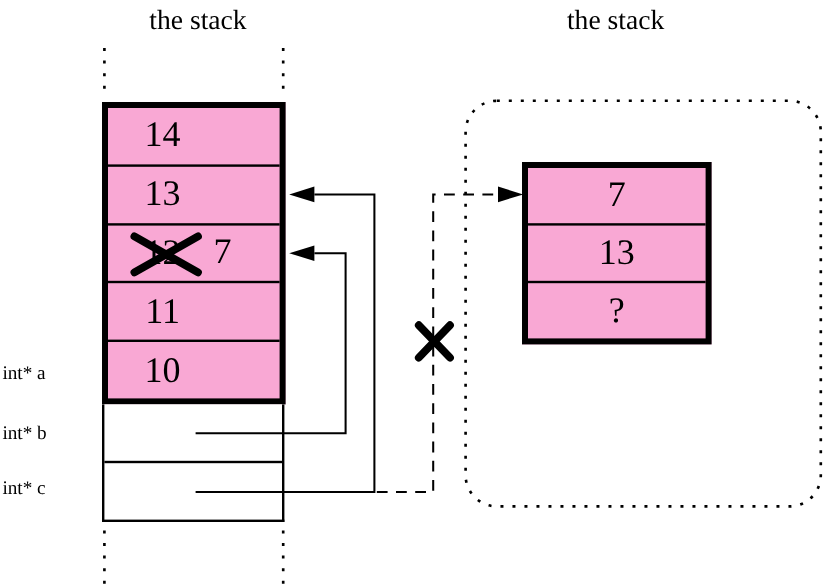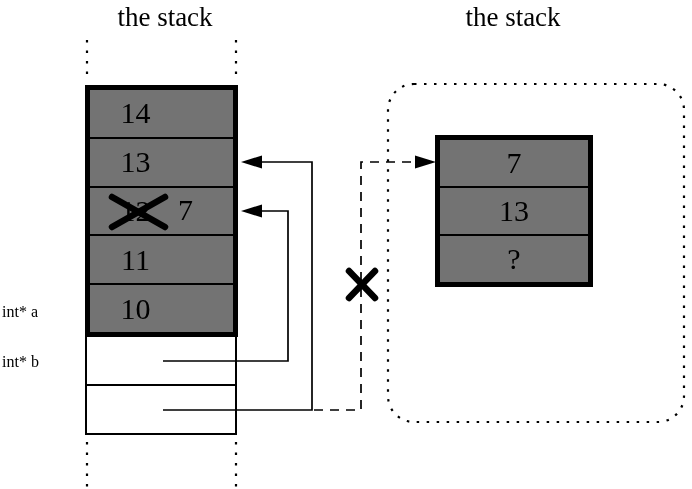--- a/index.html
+++ b/index.html
@@ -14,35 +14,35 @@
     background: #ffffff;
     font-family: "Liberation Serif", "DejaVu Serif", serif;
     color: #000000;
     overflow: hidden;
   }
   .title {
     position: absolute;
     top: 1px;
     width: 200px;
     text-align: center;
-    font-size: 27px;
+    font-size: 23px;
     line-height: 32px;
     white-space: nowrap;
   }
   #title-stack { left: 65px; }
   #title-heap  { left: 413px; }
 
   
   .mem-box {
     position: absolute;
     border: 5px solid #000;
     box-sizing: border-box;
     display: flex;
     flex-direction: column;
-    background: #737373;
+    background: #f9a8d4;
   }
   #stack-box { left: 85px; top: 85px; width: 153px; height: 252px; }
   #heap-box  { left: 435px; top: 135px; width: 158px; height: 152px; }
 
   .cell {
     position: relative;
     flex: 1;
     display: flex;
     align-items: center;
     justify-content: center;
@@ -119,20 +119,21 @@
     </div>
   </div>
 
   <div id="ptr-box">
     <div class="pcell"></div>
     <div class="pcell"></div>
   </div>
 
   <div class="var-label" id="label-a">int* a</div>
   <div class="var-label" id="label-b">int* b</div>
+  <div class="var-label" id="label-c">int* c</div>
 
   <div class="mem-box" id="heap-box">
     <div class="cell">
       <span class="num">7</span>
     </div>
     <div class="cell">
       <span class="num">13</span>
     </div>
     <div class="cell">
       <span class="num">?</span>

